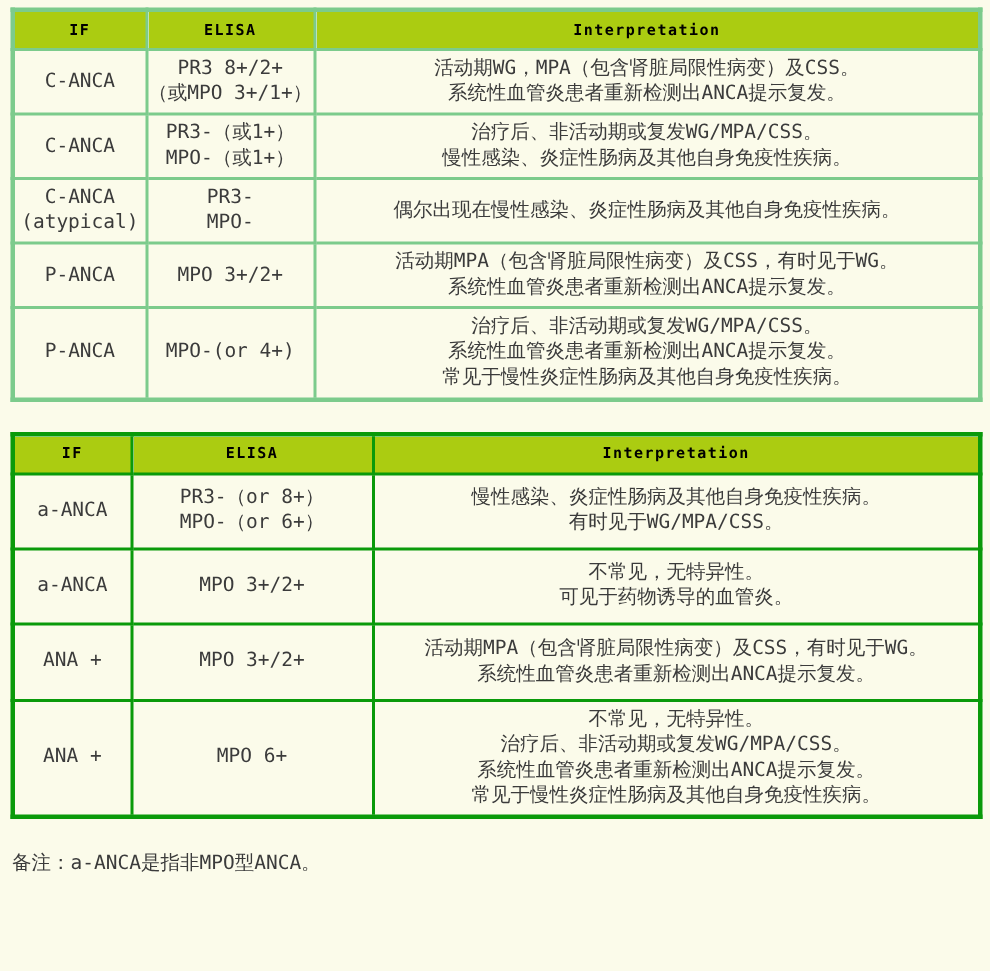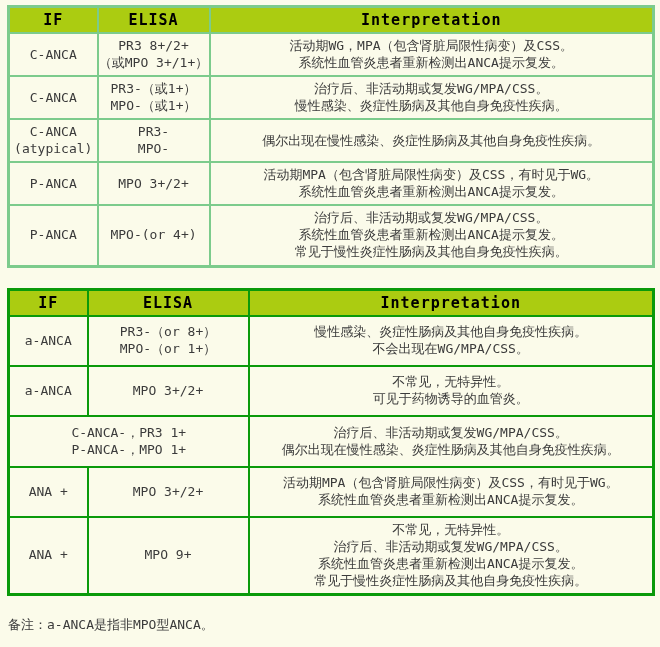--- a/index.html
+++ b/index.html
@@ -12,21 +12,21 @@
   table{
     border-collapse:collapse;table-layout:fixed;
     width:645px;margin-left:7px;
     border:3px solid var(--bc);
   }
   .t1{margin-top:5px}
   .t2{margin-top:20px}
   th,td{border:2px solid var(--bc);overflow:hidden}
   th{
     background:var(--hbg);color:#000;font-weight:bold;
-    height:22px;text-align:center;font-size:15px;letter-spacing:1px;
+    height:22px;text-align:center;font-size:10px;letter-spacing:1px;
   }
   td{vertical-align:middle;padding:2px 0}
   .c-if,.c-elisa,.c-merged{text-align:center}
   .c-interp{text-align:center;padding-left:4px;padding-right:4px}
   .line{line-height:14px;margin:3px 0;white-space:nowrap}
   .t1 tbody tr{height:32px}
   .t1 tbody tr:nth-child(5){height:61px}
   .t2 tbody tr{height:50px}
   .t2 tbody tr:nth-child(3){height:51px}
   .t2 tbody tr:nth-child(5){height:76px}
@@ -129,67 +129,57 @@
         <th>Interpretation</th>
       </tr>
     </thead>
   <tbody>
       <tr>
         <td class="c-if">
           <div class="line">a-ANCA</div>
         </td>
         <td class="c-elisa">
           <div class="line">PR3-（or 8+）</div>
-          <div class="line">MPO-（or 1+）</div>
+          <div class="line">MPO-（or 6+）</div>
         </td>
         <td class="c-interp">
           <div class="line">慢性感染、炎症性肠病及其他自身免疫性疾病。</div>
-          <div class="line">不会出现在WG/MPA/CSS。</div>
+          <div class="line">有时见于WG/MPA/CSS。</div>
         </td>
       </tr>
       <tr>
         <td class="c-if">
           <div class="line">a-ANCA</div>
         </td>
         <td class="c-elisa">
           <div class="line">MPO 3+/2+</div>
         </td>
         <td class="c-interp">
           <div class="line">不常见，无特异性。</div>
           <div class="line">可见于药物诱导的血管炎。</div>
-        </td>
-      </tr>
-      <tr>
-        <td colspan="2" class="c-merged">
-          <div class="line">C-ANCA-，PR3 1+</div>
-          <div class="line">P-ANCA-，MPO 1+</div>
-        </td>
-        <td class="c-interp">
-          <div class="line">治疗后、非活动期或复发WG/MPA/CSS。</div>
-          <div class="line">偶尔出现在慢性感染、炎症性肠病及其他自身免疫性疾病。</div>
         </td>
       </tr>
       <tr>
         <td class="c-if">
           <div class="line">ANA +</div>
         </td>
         <td class="c-elisa">
           <div class="line">MPO 3+/2+</div>
         </td>
         <td class="c-interp">
           <div class="line">活动期MPA（包含肾脏局限性病变）及CSS，有时见于WG。</div>
           <div class="line">系统性血管炎患者重新检测出ANCA提示复发。</div>
         </td>
       </tr>
       <tr>
         <td class="c-if">
           <div class="line">ANA +</div>
         </td>
         <td class="c-elisa">
-          <div class="line">MPO 9+</div>
+          <div class="line">MPO 6+</div>
         </td>
         <td class="c-interp">
           <div class="line">不常见，无特异性。</div>
           <div class="line">治疗后、非活动期或复发WG/MPA/CSS。</div>
           <div class="line">系统性血管炎患者重新检测出ANCA提示复发。</div>
           <div class="line">常见于慢性炎症性肠病及其他自身免疫性疾病。</div>
         </td>
       </tr>
     </tbody>
 </table>

